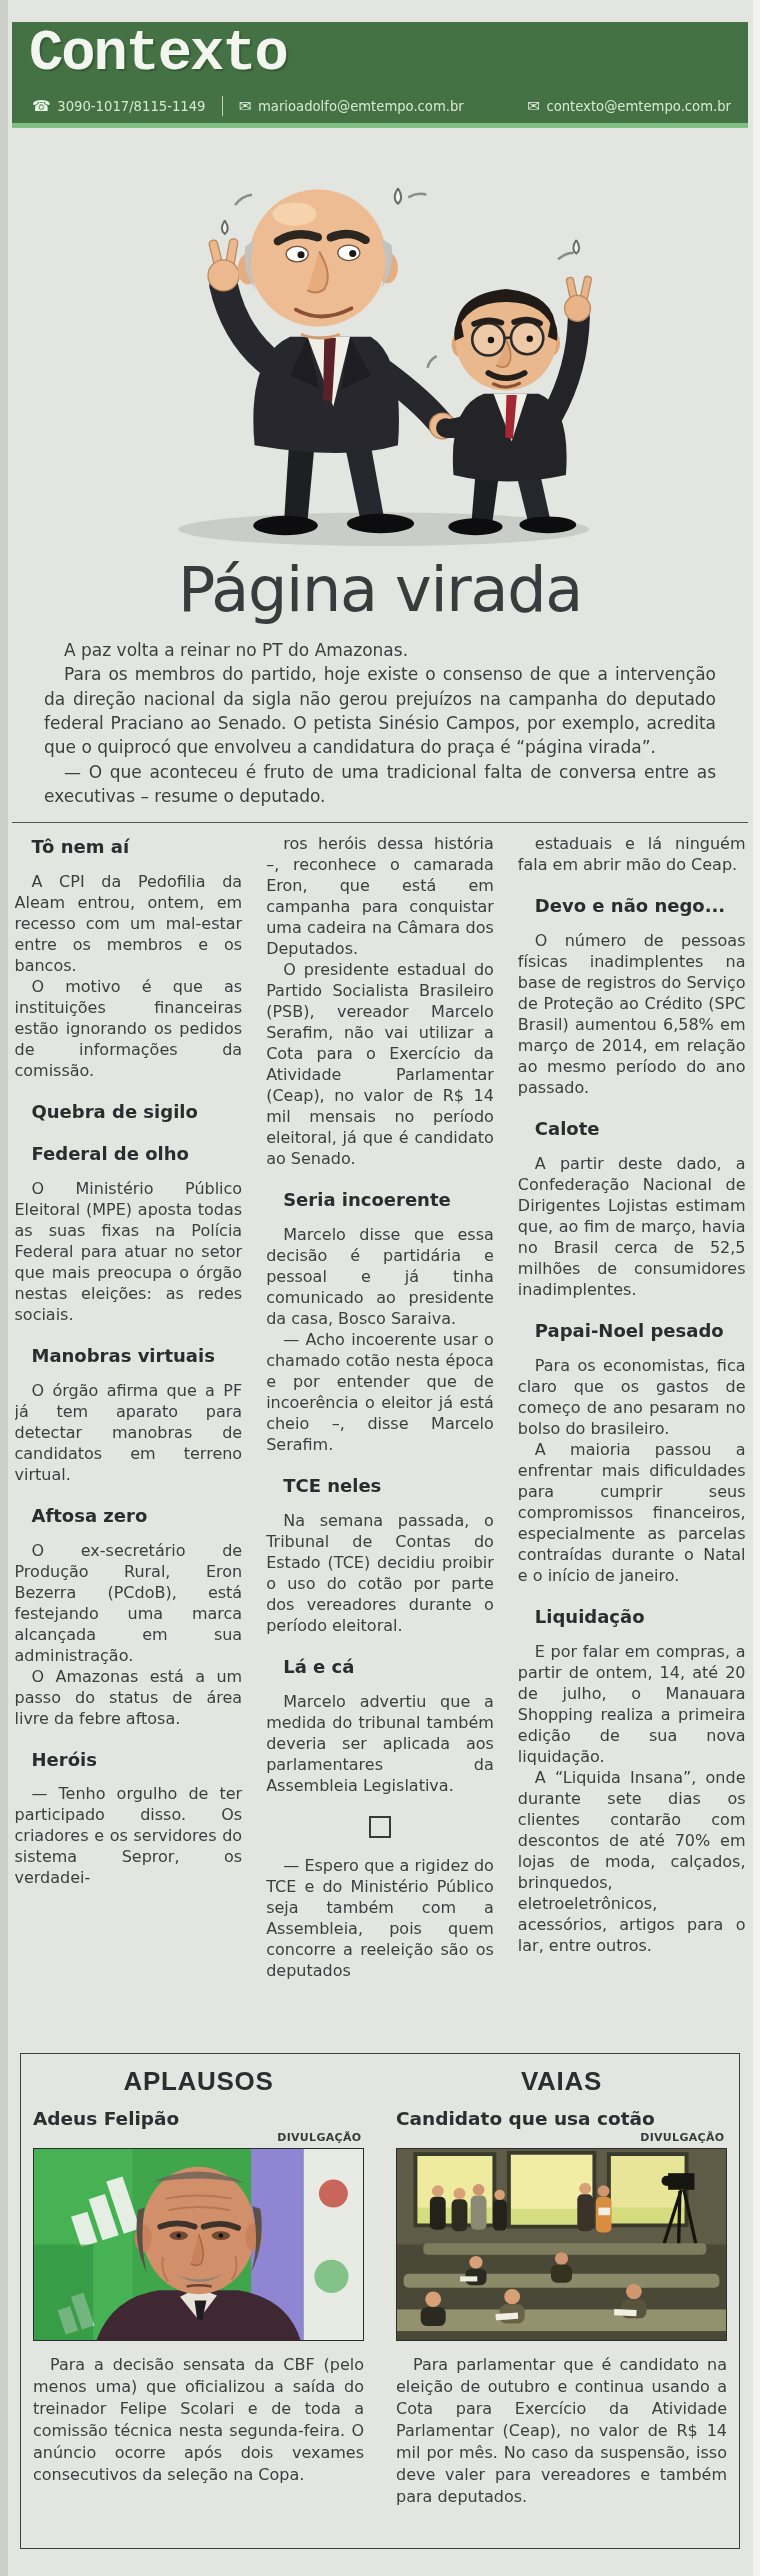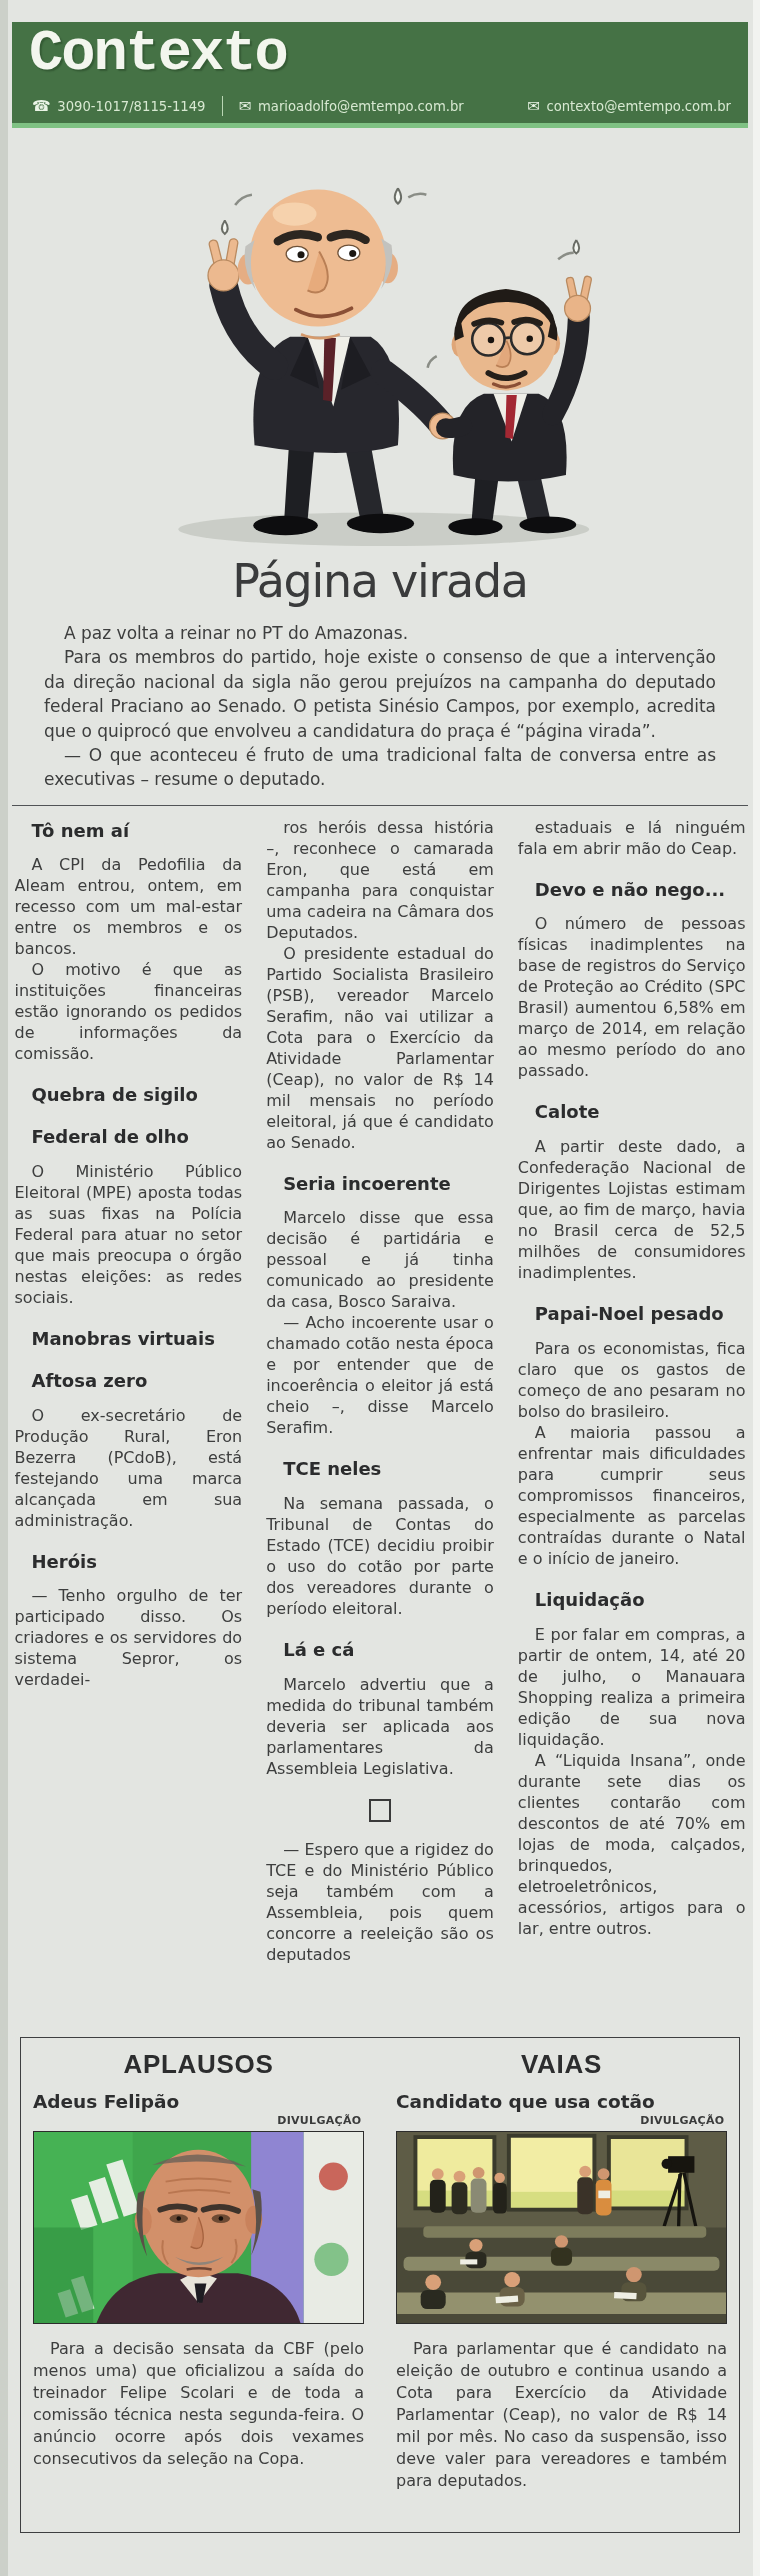--- a/index.html
+++ b/index.html
@@ -32,21 +32,21 @@
   .contact-sep { width:1.3px; height:20px; background:#b9d6b4; }
   .contact.far { margin-left:auto; }
 
   
   .cartoon { height:422px; display:flex; justify-content:center; align-items:flex-end; }
   .cartoon svg { width:455px; height:407px; }
 
   
   .headline {
     margin:6.6px 0 16px; text-align:center;
-    font-weight:400; font-size:46px; line-height:1.05;
+    font-weight:400; font-size:62px; line-height:1.05;
     color:#3a3b3c; letter-spacing:-1.3px;
   }
   .intro { margin:0 44px; font-size:17px; line-height:24.4px; text-align:justify; color:#3d3e3e; }
   .intro p { text-indent:20px; }
   .rule { margin:13.2px 12px 0; border:none; border-top:1.3px solid #515356; }
 
   
   .cols {
     margin:10.6px 14.5px 0; height:1208px; overflow:hidden;
     display:grid; grid-template-columns:1fr 1fr 1fr; column-gap:24px;
@@ -200,22 +200,24 @@
 
   <div class="cols">
     <div class="col">
         <div class="col-h">Tô nem aí</div>
         <p class="col-p">A CPI da Pedofilia da Aleam entrou, ontem, em recesso com um mal-estar entre os membros e os bancos.</p>
         <p class="col-p">O motivo é que as instituições financeiras estão ignorando os pedidos de informações da comissão.</p>
         <div class="col-h">Quebra de sigilo</div>
         <div class="col-h">Federal de olho</div>
         <p class="col-p">O Ministério Público Eleitoral (MPE) aposta todas as suas fixas na Polícia Federal para atuar no setor que mais preocupa o órgão nestas eleições: as redes sociais.</p>
         <div class="col-h">Manobras virtuais</div>
+        <p class="col-p">O órgão afirma que a PF já tem aparato para detectar manobras de candidatos em terreno virtual.</p>
         <div class="col-h">Aftosa zero</div>
         <p class="col-p">O ex-secretário de Produção Rural, Eron Bezerra (PCdoB), está festejando uma marca alcançada em sua administração.</p>
+        <p class="col-p">O Amazonas está a um passo do status de área livre da febre aftosa.</p>
         <div class="col-h">Heróis</div>
         <p class="col-p">— Tenho orgulho de ter participado disso. Os criadores e os servidores do sistema Sepror, os verdadei-</p>
       </div>
     <div class="col">
         <p class="col-p">ros heróis dessa história –, reconhece o camarada Eron, que está em campanha para conquistar uma cadeira na Câmara dos Deputados.</p>
         <p class="col-p">O presidente estadual do Partido Socialista Brasileiro (PSB), vereador Marcelo Serafim, não vai utilizar a Cota para o Exercício da Atividade Parlamentar (Ceap), no valor de R$ 14 mil mensais no período eleitoral, já que é candidato ao Senado.</p>
         <div class="col-h">Seria incoerente</div>
         <p class="col-p">Marcelo disse que essa decisão é partidária e pessoal e já tinha comunicado ao presidente da casa, Bosco Saraiva.</p>
         <p class="col-p">— Acho incoerente usar o chamado cotão nesta época e por entender que de incoerência o eleitor já está cheio –, disse Marcelo Serafim.</p>
         <div class="col-h">TCE neles</div>

